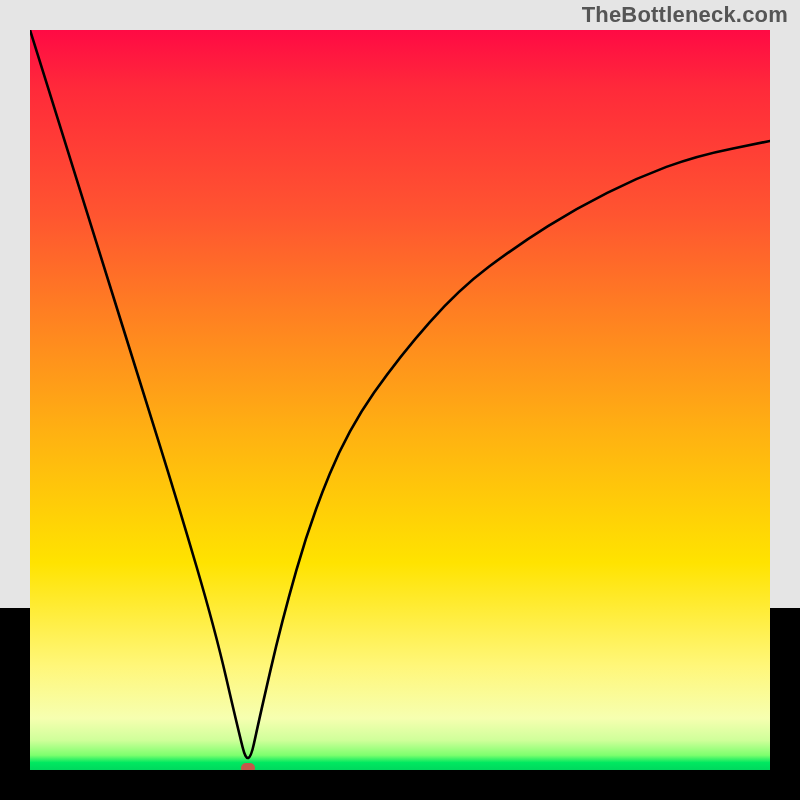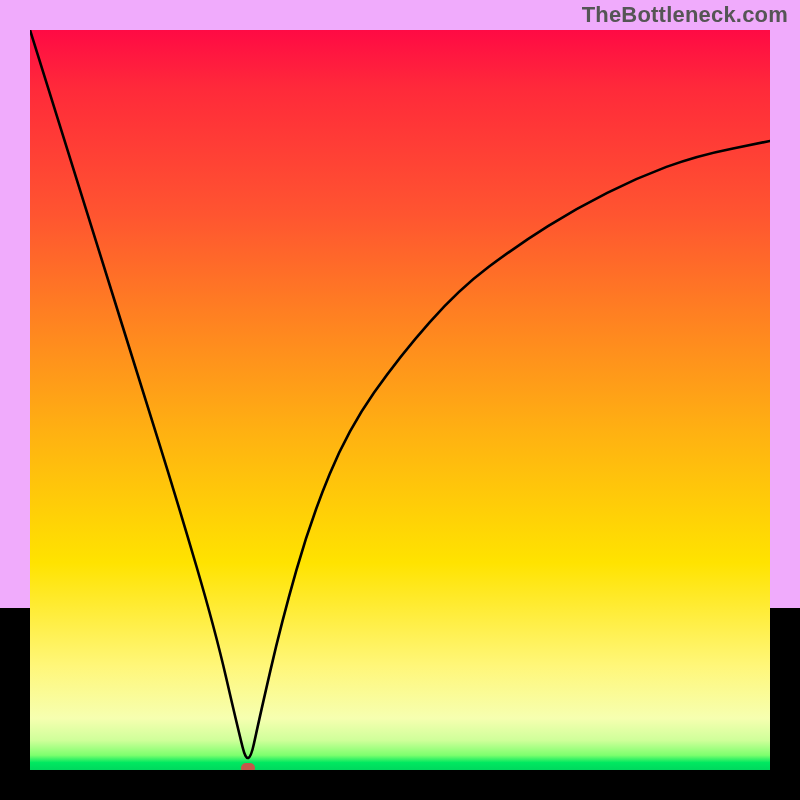--- a/index.html
+++ b/index.html
@@ -8,21 +8,21 @@
     width: 800px;
     height: 800px;
     overflow: hidden;
     font-family: Arial, Helvetica, sans-serif;
     background: #000;
   }
   .root {
     position: relative;
     width: 800px;
     height: 608px;
-    background: #f0abfc;
+    background: #e5e5e5;
   }
   .watermark {
     position: absolute;
     top: 2px;
     right: 12px;
     color: #555;
     font-size: 22px;
     font-weight: bold;
     letter-spacing: 0.2px;
     z-index: 3;

